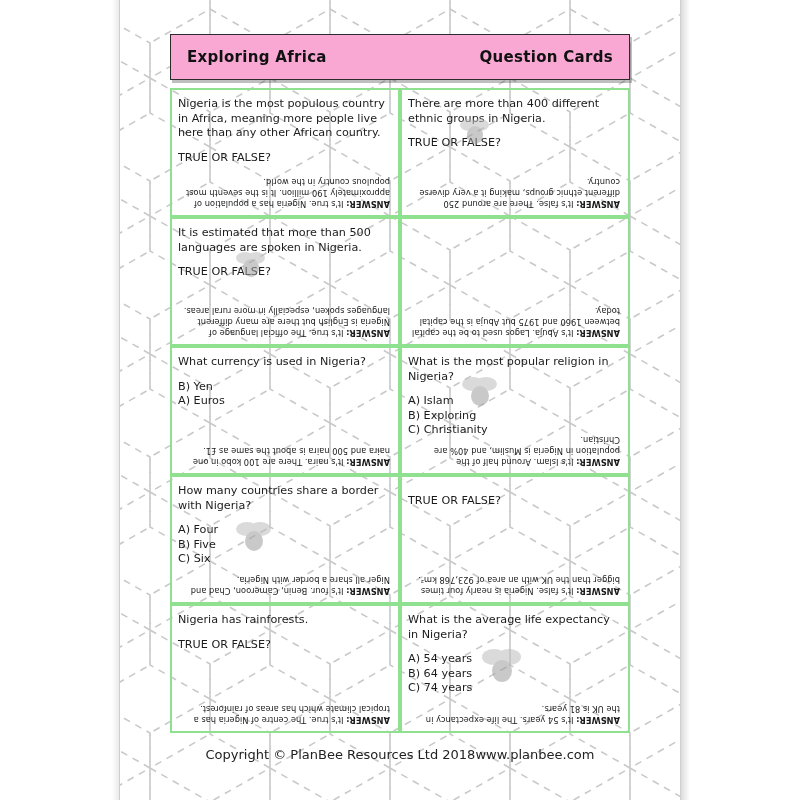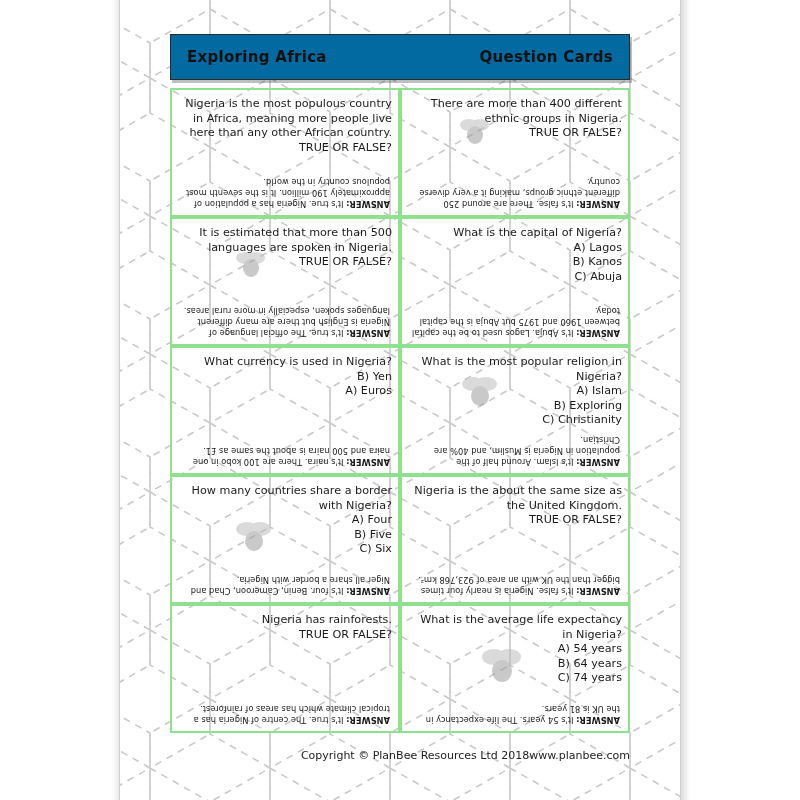--- a/index.html
+++ b/index.html
@@ -23,21 +23,21 @@
   }
   .shadow-right{
     position:absolute;left:680px;top:0;width:10px;height:800px;
     background:linear-gradient(to right,#d8d8d8,#ffffff);
   }
   
   .hexgrid{position:absolute;inset:0;pointer-events:none;}
   
   .header{
     position:absolute;left:50px;top:34px;width:460px;height:46px;
-    border:1.5px solid #2b2b2b;background:#0369a1;
+    border:1.5px solid #2b2b2b;background:#f9a8d4;
     display:flex;align-items:center;justify-content:space-between;
     padding:0 16px;box-sizing:border-box;
     box-shadow:2px 3px 0 rgba(0,0,0,.25);
   }
   .header .title{
     font-family:"DejaVu Sans", sans-serif;
     font-size:15px;font-weight:bold;color:#111;letter-spacing:.3px;
   }
   .grid{
     position:absolute;left:50px;top:88px;width:460px;
@@ -46,36 +46,36 @@
   .card{
     border:2.5px solid #8fe08f;
     box-sizing:border-box;
     height:129px;
     position:relative;
     background:transparent;
     overflow:hidden;
   }
   .q{
     position:absolute;left:6px;right:6px;top:7px;
-    text-align:right;
+    text-align:left;
     font-size:11.2px;line-height:14.5px;color:#1b1b1b;
   }
-  .opts{margin-top:0px;}
+  .opts{margin-top:10px;}
   .opt{display:block;}
   .a{
     position:absolute;left:8px;right:8px;bottom:6px;
     transform:rotate(180deg);
     text-align:left;
     font-size:8.3px;line-height:11px;color:#1b1b1b;
   }
   .a b{font-weight:bold;}
   .footer{
     position:absolute;left:50px;right:50px;bottom:38px;
-    display:flex;justify-content:flex-end;
-    font-size:11px;color:#222;
+    display:flex;justify-content:center;
+    font-size:13px;color:#222;
   }
   .footer .brand{font-weight:normal;}
   
   .bee{position:absolute;opacity:.55;}
   .bee svg{display:block;}
 </style>
 </head>
 <body>
 
 <div class="shadow-left"></div>
@@ -218,28 +218,20 @@
       <div class="bee" style="left:62px;top:30px;">
         <svg width="34" height="30" viewBox="0 0 34 30">
           <ellipse cx="11" cy="9" rx="9" ry="6" fill="#bdbdbd"></ellipse>
           <ellipse cx="22" cy="9" rx="9" ry="6" fill="#bdbdbd"></ellipse>
           <ellipse cx="17" cy="19" rx="8" ry="9" fill="#9e9e9e"></ellipse>
         </svg>
       </div>
     </div>
 
     <div class="card">
-      <div class="q">
-        <span>What is the capital of Nigeria?</span>
-        <div class="opts">
-          <span class="opt">A) Lagos</span>
-          <span class="opt">B) Kanos</span>
-          <span class="opt">C) Abuja</span>
-        </div>
-      </div>
       <div class="a">
         <b>ANSWER:</b>
         <span>It's Abuja. Lagos used to be the capital between 1960 and 1975 but Abuja is the capital today.</span>
       </div>
     </div>
 
     <div class="card">
       <div class="q">
         <span>What currency is used in Nigeria?</span>
         <div class="opts">
@@ -292,21 +284,20 @@
         <svg width="40" height="34" viewBox="0 0 40 34">
           <ellipse cx="13" cy="10" rx="11" ry="7" fill="#bdbdbd"></ellipse>
           <ellipse cx="26" cy="10" rx="11" ry="7" fill="#bdbdbd"></ellipse>
           <ellipse cx="20" cy="22" rx="9" ry="10" fill="#9e9e9e"></ellipse>
         </svg>
       </div>
     </div>
 
     <div class="card">
       <div class="q">
-        <span>Nigeria is the about the same size as the United Kingdom.</span>
         <div class="opts">
           <span class="opt">TRUE OR FALSE?</span>
         </div>
       </div>
       <div class="a">
         <b>ANSWER:</b>
         <span>It's false. Nigeria is nearly four times bigger than the UK with an area of 923,768 km².</span>
       </div>
     </div>
 

